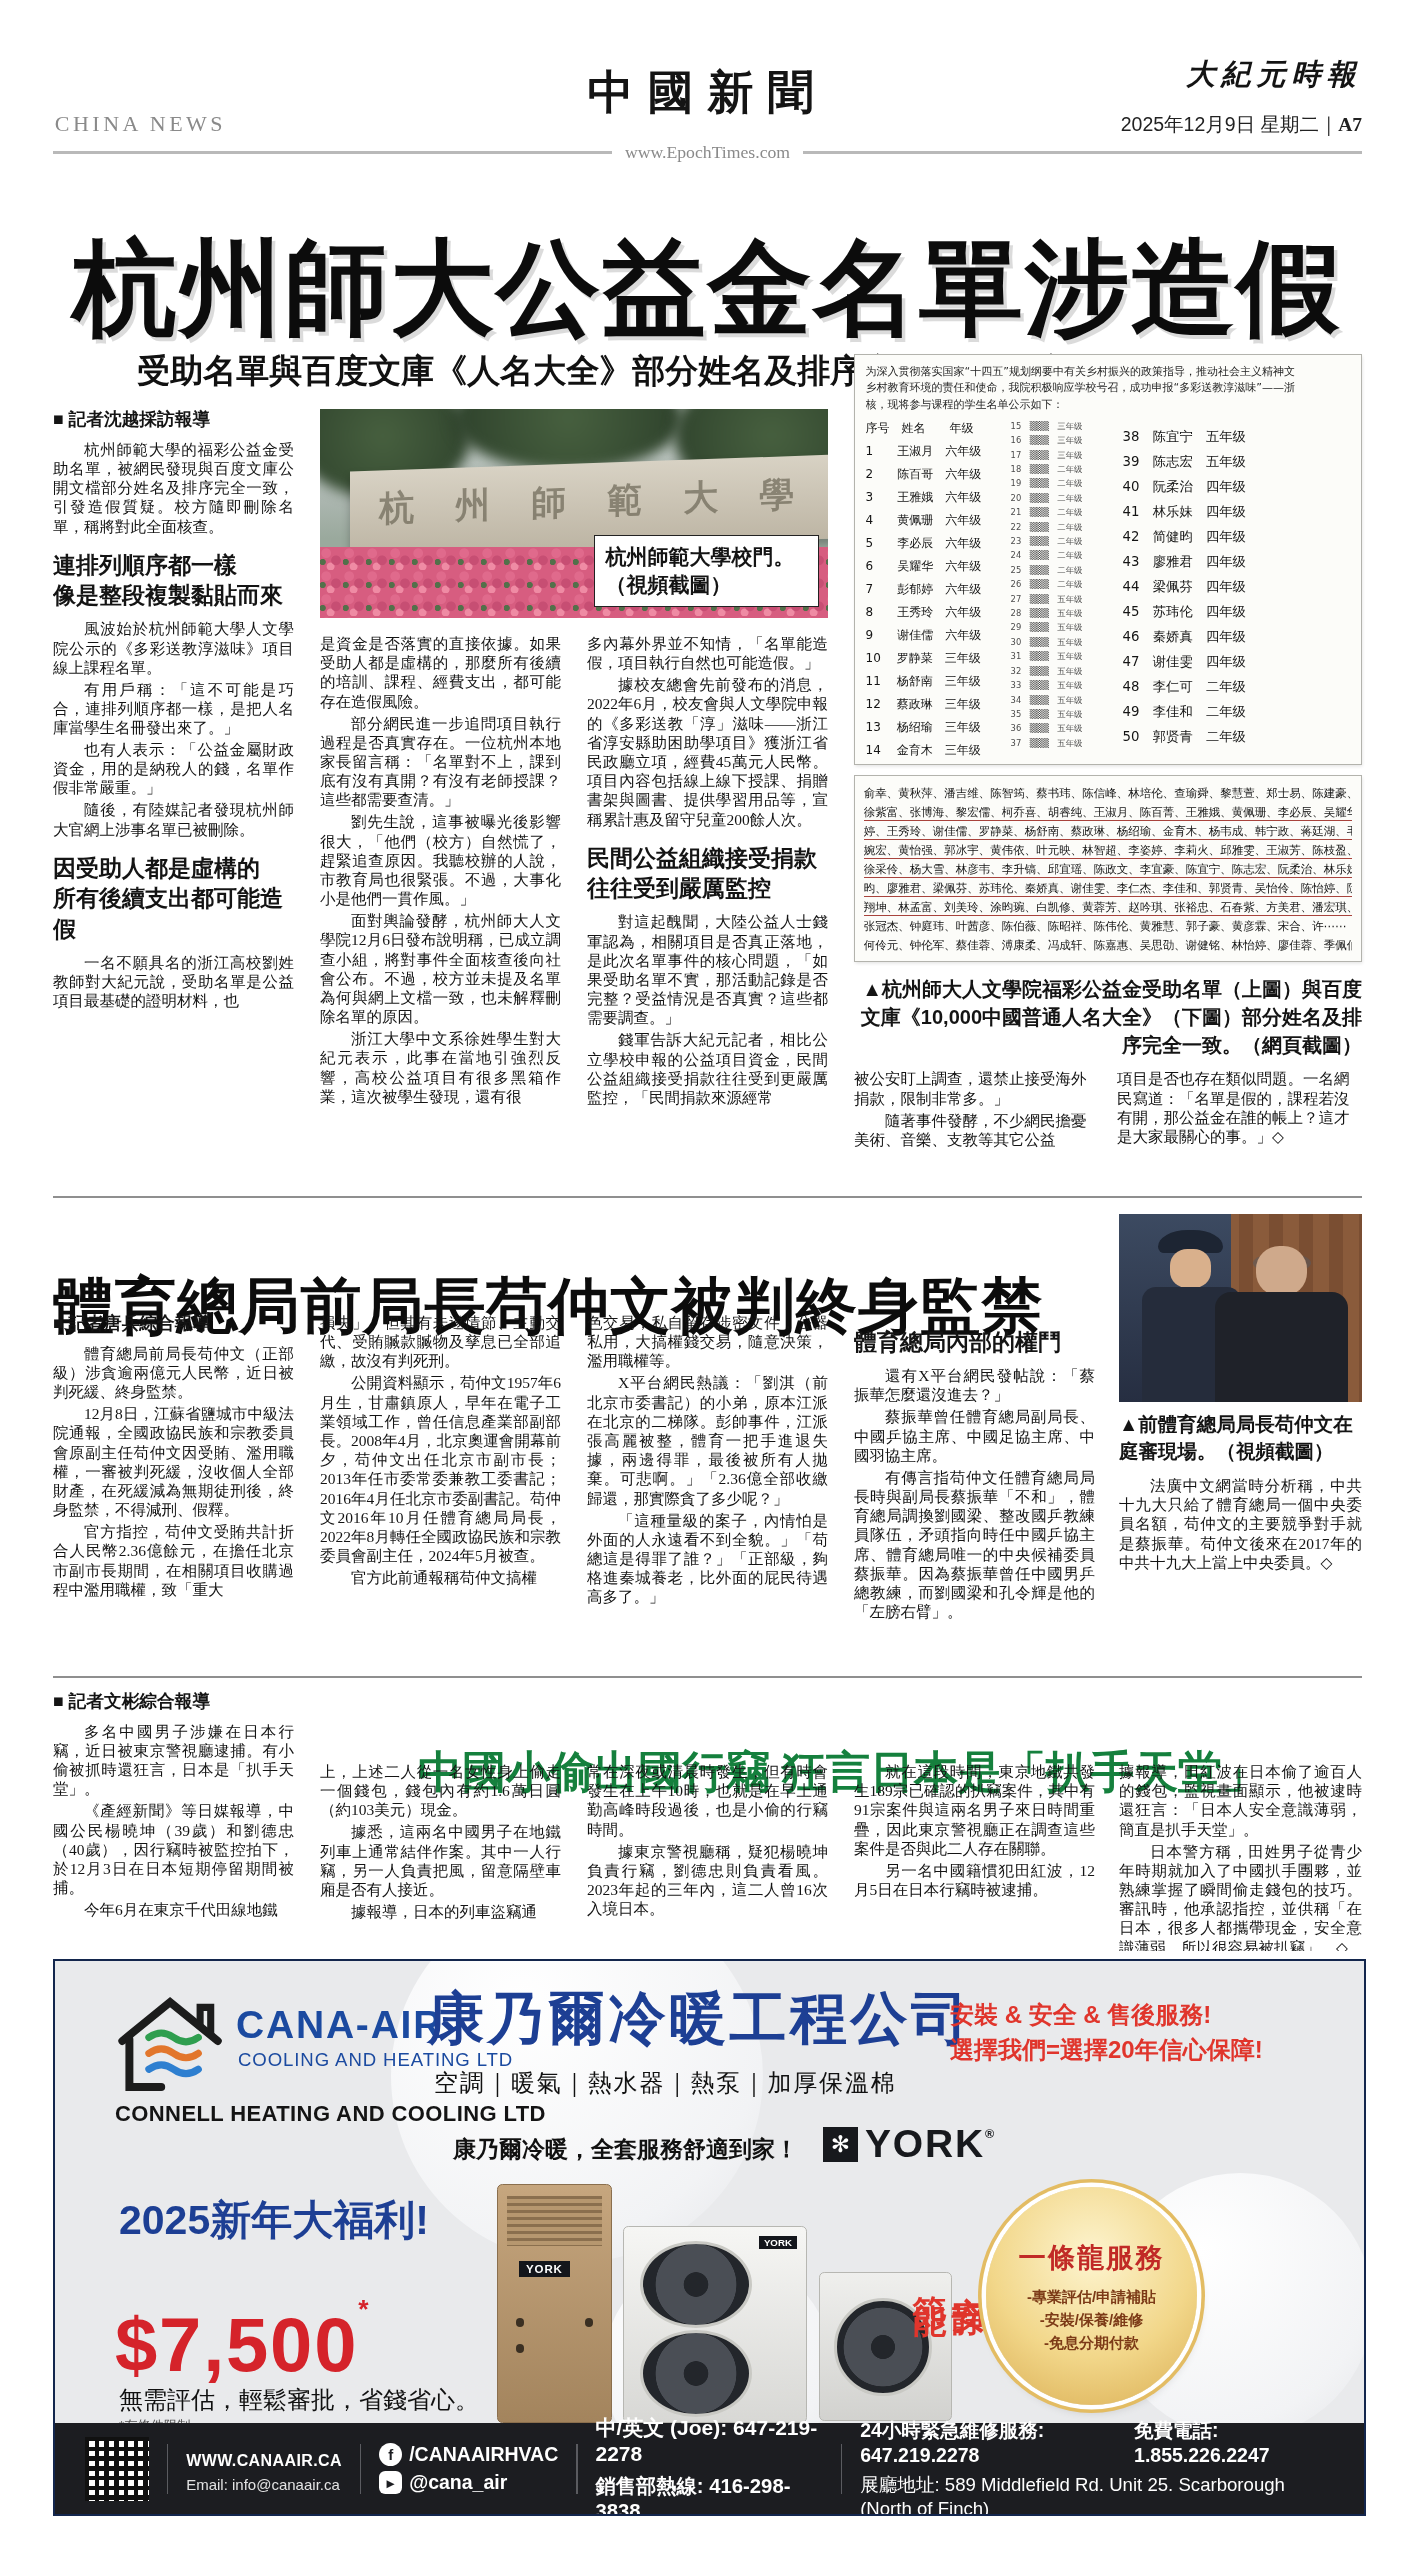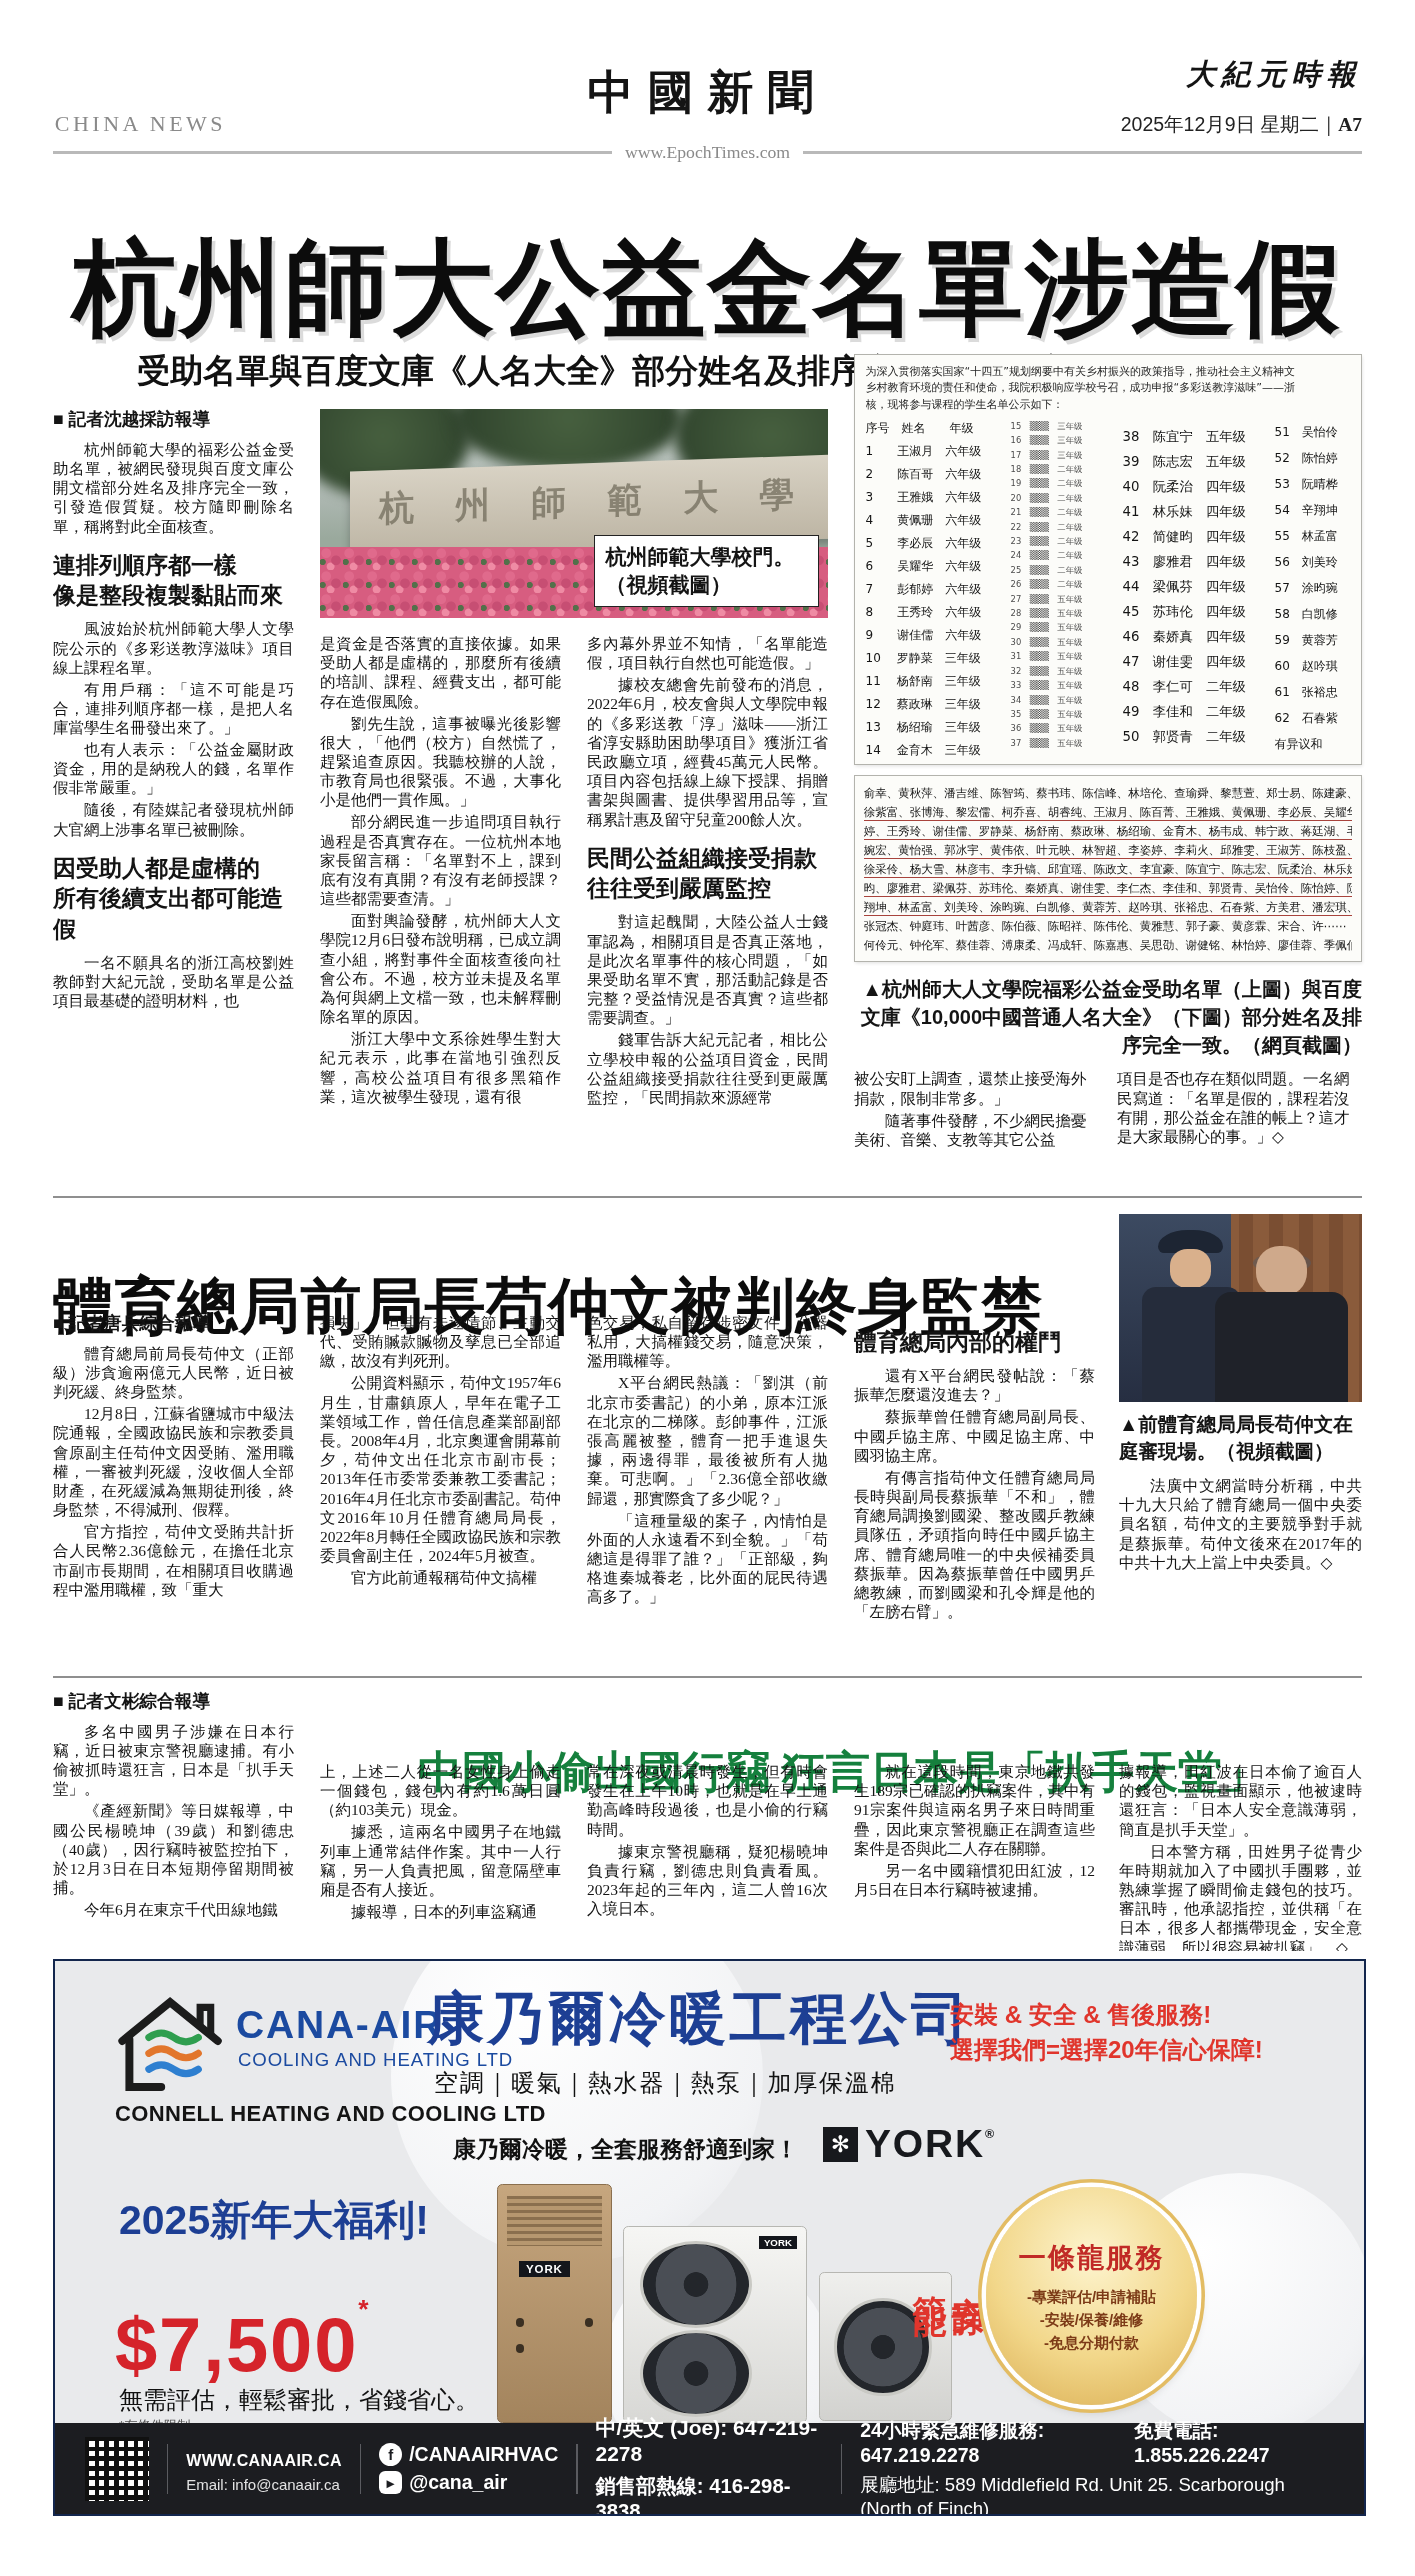--- a/index.html
+++ b/index.html
@@ -223,22 +223,22 @@
       <div class="p1tree" style="left:354px;top:-40px;width:195px;height:133px;"></div>
       <div class="p1wall">
           <span>杭州師範大學</span>
         </div>
       <div class="p1flowers"></div>
       <div class="p1cap">杭州師範大學校門。（視頻截圖）</div>
     </div>
 
     <div class="col c2 art">
         <div class="b-pc">是資金是否落實的直接依據。如果受助人都是虛構的，那麼所有後續的培訓、課程、經費支出，都可能存在造假風險。</div>
+        <div class="b-p">部分網民進一步追問項目執行過程是否真實存在。一位杭州本地家長留言稱：「名單對不上，課到底有沒有真開？有沒有老師授課？這些都需要查清。」</div>
         <div class="b-p">劉先生說，這事被曝光後影響很大，「他們（校方）自然慌了，趕緊追查原因。我聽校辦的人說，市教育局也很緊張。不過，大事化小是他們一貫作風。」</div>
-        <div class="b-p">部分網民進一步追問項目執行過程是否真實存在。一位杭州本地家長留言稱：「名單對不上，課到底有沒有真開？有沒有老師授課？這些都需要查清。」</div>
         <div class="b-p">面對輿論發酵，杭州師大人文學院12月6日發布說明稱，已成立調查小組，將對事件全面核查後向社會公布。不過，校方並未提及名單為何與網上文檔一致，也未解釋刪除名單的原因。</div>
         <div class="b-p">浙江大學中文系徐姓學生對大紀元表示，此事在當地引強烈反響，高校公益項目有很多黑箱作業，這次被學生發現，還有很</div>
       </div>
     <div class="col c3 art">
         <div class="b-pc">多內幕外界並不知情，「名單能造假，項目執行自然也可能造假。」</div>
         <div class="b-p">據校友總會先前發布的消息，2022年6月，校友會與人文學院申報的《多彩送教「淳」滋味——浙江省淳安縣助困助學項目》獲浙江省民政廳立項，經費45萬元人民幣。項目內容包括線上線下授課、捐贈書架與圖書、提供學習用品等，宣稱累計惠及留守兒童200餘人次。</div>
         <div class="b-h">民間公益組織接受捐款
 往往受到嚴厲監控</div>
         <div class="b-p">對這起醜聞，大陸公益人士錢軍認為，相關項目是否真正落地，是此次名單事件的核心問題，「如果受助名單不實，那活動記錄是否完整？受益情況是否真實？這些都需要調查。」</div>
         <div class="b-p">錢軍告訴大紀元記者，相比公立學校申報的公益項目資金，民間公益組織接受捐款往往受到更嚴厲監控，「民間捐款來源經常</div>
@@ -302,35 +302,20 @@
               <div>42　简健昀　四年级</div>
               <div>43　廖雅君　四年级</div>
               <div>44　梁佩芬　四年级</div>
               <div>45　苏玮伦　四年级</div>
               <div>46　秦娇真　四年级</div>
               <div>47　谢佳雯　四年级</div>
               <div>48　李仁可　二年级</div>
               <div>49　李佳和　二年级</div>
               <div>50　郭贤青　二年级</div>
             </div>
-          <div class="s1d">
-              <div>51　吴怡伶</div>
-              <div>52　陈怡婷</div>
-              <div>53　阮晴桦</div>
-              <div>54　辛翔坤</div>
-              <div>55　林孟富</div>
-              <div>56　刘美玲</div>
-              <div>57　涂昀琬</div>
-              <div>58　白凯修</div>
-              <div>59　黄蓉芳</div>
-              <div>60　赵吟琪</div>
-              <div>61　张裕忠</div>
-              <div>62　石春紫</div>
-              <div>有异议和</div>
-            </div>
         </div>
       </div>
       <div id="s2" class="shot">
           <div class="b-n">俞幸、黄秋萍、潘吉维、陈智筠、蔡书玮、陈信峰、林培伦、查瑜舜、黎慧萱、郑士易、陈建豪、吴怡婷、</div>
           <div class="b-u">徐紫富、张博海、黎宏儒、柯乔喜、胡睿纯、王淑月、陈百菁、王雅娥、黄佩珊、李必辰、吴耀华、彭郁</div>
           <div class="b-u">婷、王秀玲、谢佳儒、罗静菜、杨舒南、蔡政琳、杨绍瑜、金育木、杨韦成、韩宁政、蒋廷湖、毛展霞、廖</div>
           <div class="b-u">婉宏、黄怡强、郭冰宇、黄伟依、叶元映、林智超、李姿婷、李莉火、邱雅雯、王淑芳、陈枝盈、高成彦、</div>
           <div class="b-u">徐采伶、杨大雪、林彦韦、李升镐、邱宜瑶、陈政文、李宜豪、陈宜宁、陈志宏、阮柔治、林乐妹、简健</div>
           <div class="b-u">昀、廖雅君、梁佩芬、苏玮伦、秦娇真、谢佳雯、李仁杰、李佳和、郭贤青、吴怡伶、陈怡婷、阮晴桦、辛</div>
           <div class="b-u">翔坤、林孟富、刘美玲、涂昀琬、白凯修、黄蓉芳、赵吟琪、张裕忠、石春紫、方美君、潘宏琪、俞星如、</div>

